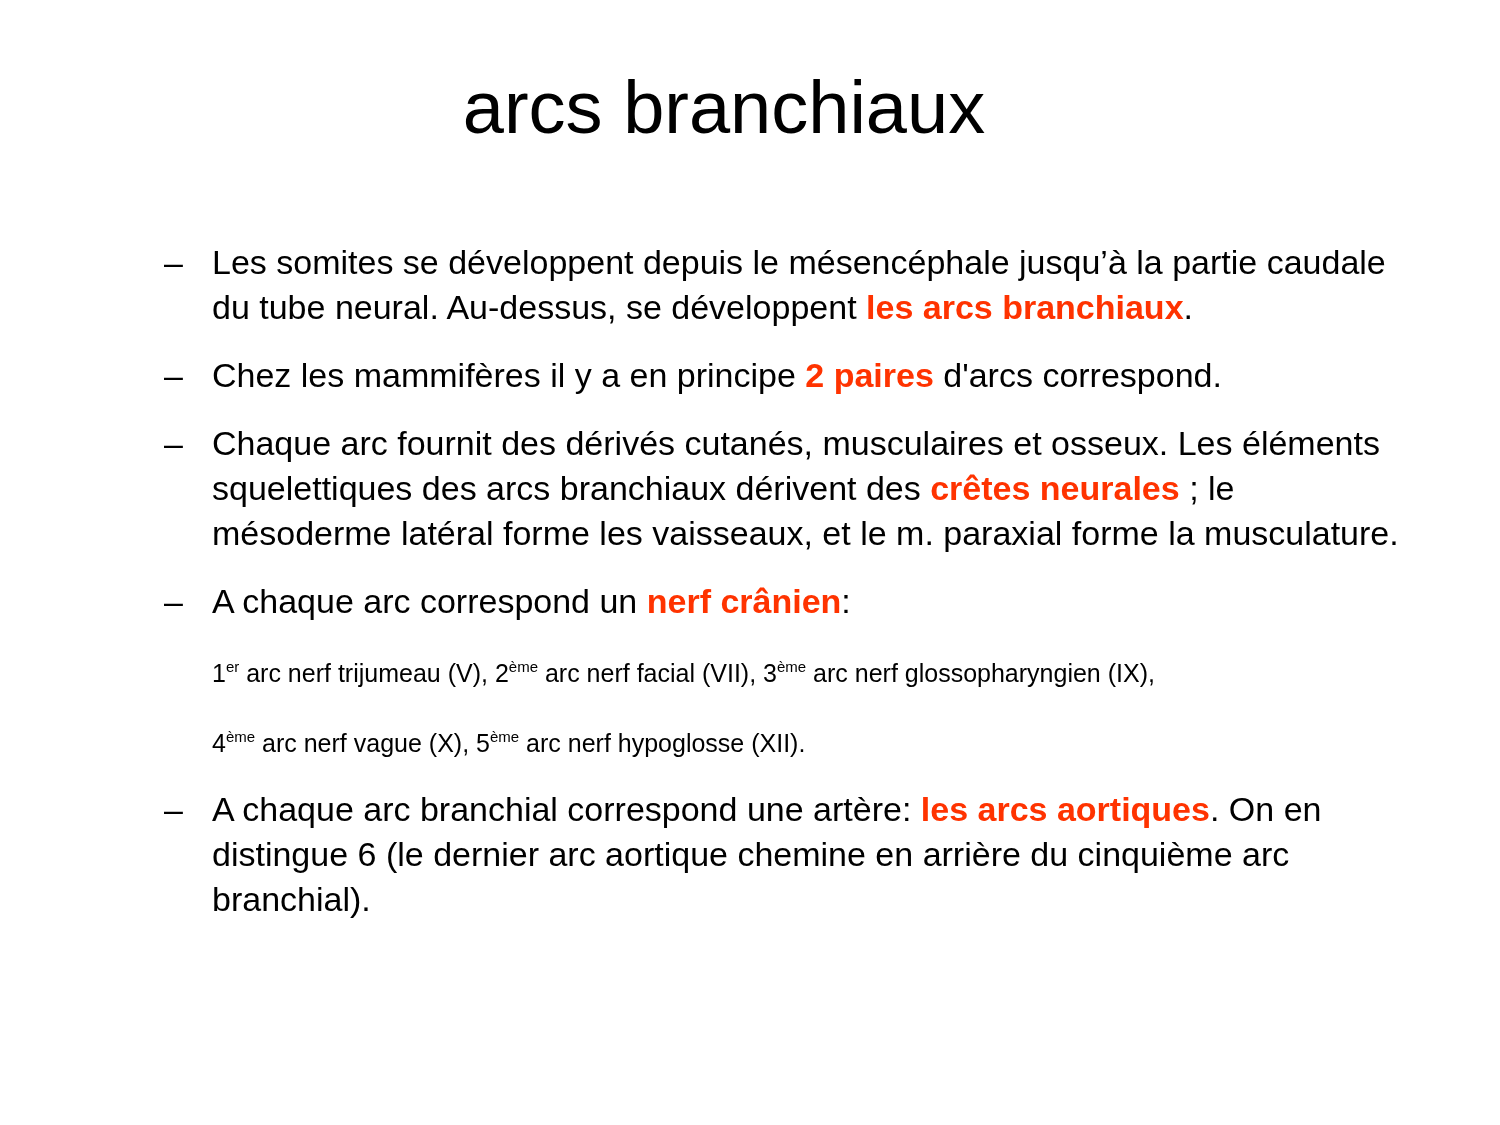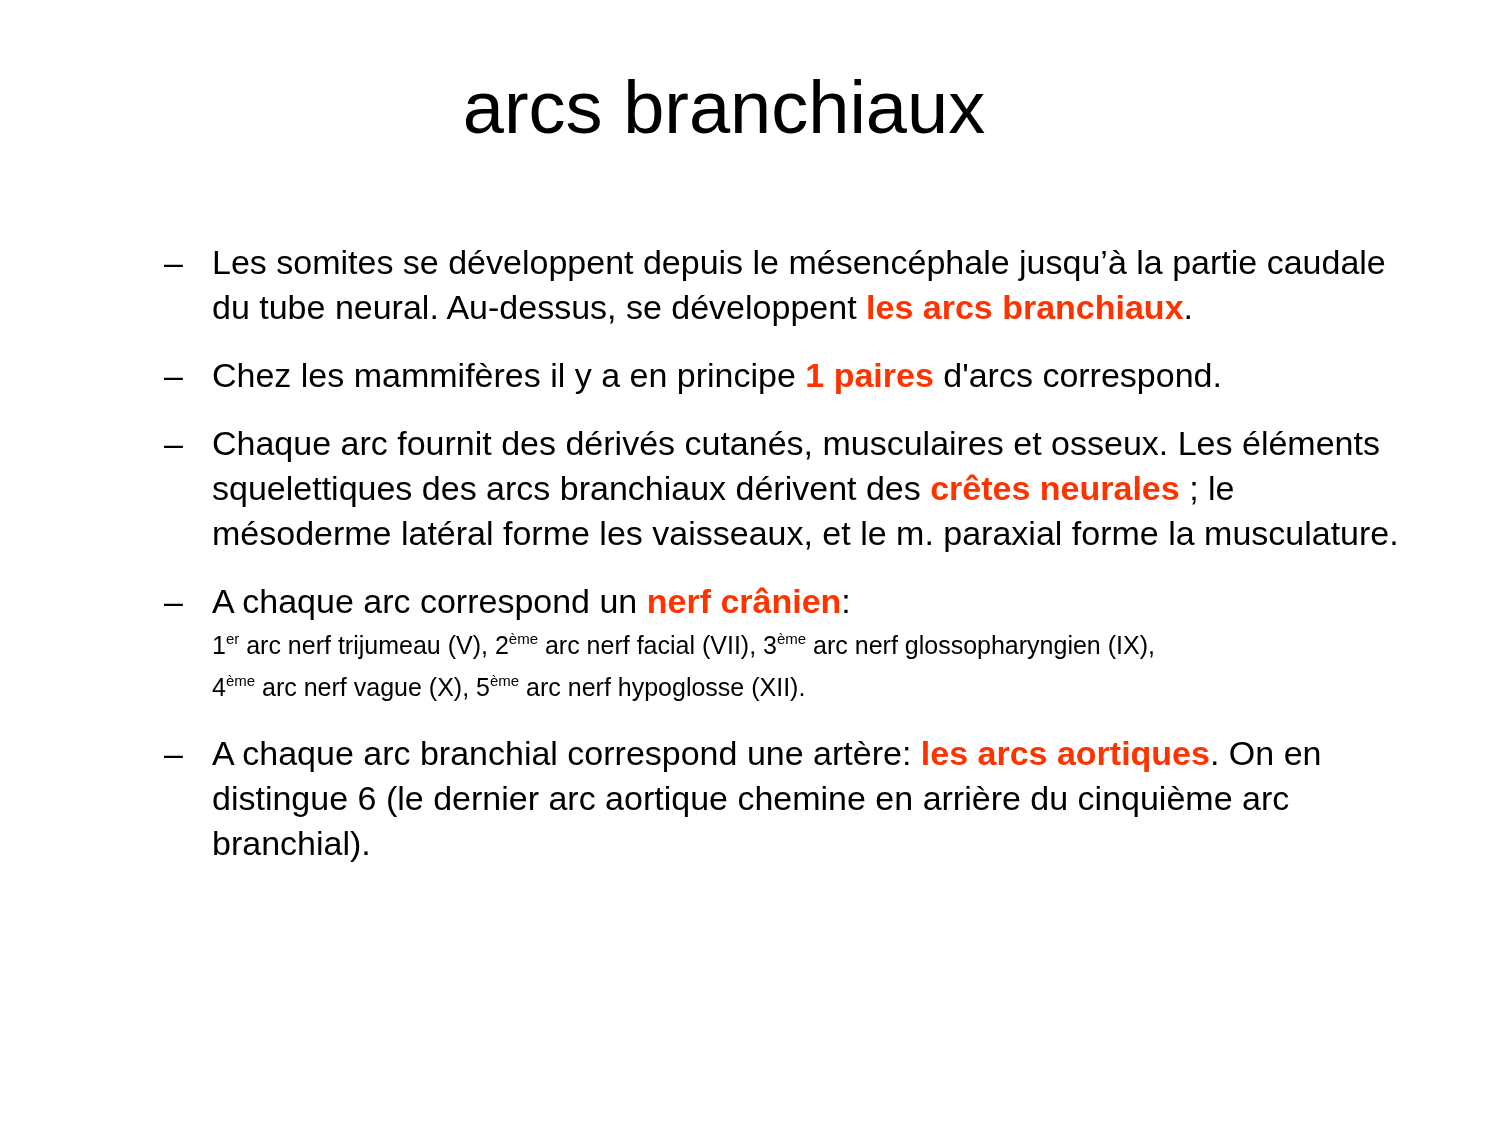--- a/index.html
+++ b/index.html
@@ -10,36 +10,36 @@
   }
   .title {
     position: absolute; left: 0; top: 58px; width: 1448px;
     text-align: center; font-size: 74px; font-weight: normal;
     letter-spacing: 0px; line-height: 100px;
   }
   .list { position: absolute; left: 164px; top: 240px; width: 1240px; margin: 0; padding: 0; list-style: none; }
   .item { position: relative; padding-left: 48px; font-size: 34px; line-height: 45px; margin-bottom: 23px; }
   .dash { position: absolute; left: 0; top: 0; width: 30px; }
   .hl { color: #ff3300; font-weight: bold; text-align: right; }
-  .sub { font-size: 25px; line-height: 42px; display: block; }
+  .sub { font-size: 25px; line-height: 42px; display: block; margin-top: 28px; }
   .sub sup { font-size: 15px; vertical-align: 10px; line-height: 0; }
 </style>
 </head>
 <body>
 
 <div class="title">arcs branchiaux</div>
 
 <ul class="list">
   <li class="item">
     <span class="dash">–</span>
     <span>Les somites se développent depuis le mésencéphale jusqu’à la partie caudale du tube neural. Au-dessus, se développent </span><span class="hl">les arcs branchiaux</span><span>.</span>
   </li>
   <li class="item">
     <span class="dash">–</span>
-    <span>Chez les mammifères il y a en principe </span><span class="hl">1 paires</span><span> d'arcs correspond.</span>
+    <span>Chez les mammifères il y a en principe </span><span class="hl">2 paires</span><span> d'arcs correspond.</span>
   </li>
   <li class="item">
     <span class="dash">–</span>
     <span>Chaque arc fournit des dérivés cutanés, musculaires et osseux. Les éléments squelettiques des arcs branchiaux dérivent des </span><span class="hl">crêtes neurales</span><span> ; le mésoderme latéral forme les vaisseaux, et le m. paraxial forme la musculature.</span>
   </li>
   <li class="item">
     <span class="dash">–</span>
     <span>A chaque arc correspond un </span><span class="hl">nerf crânien</span><span>:</span>
     <span class="sub"><span>1</span><sup>er</sup><span> arc nerf trijumeau (V), </span><span>2</span><sup>ème</sup><span> arc nerf facial (VII), </span><span>3</span><sup>ème</sup><span> arc nerf glossopharyngien (IX),</span></span>
     <span class="sub"><span>4</span><sup>ème</sup><span> arc nerf vague (X), </span><span>5</span><sup>ème</sup><span> arc nerf hypoglosse (XII).</span></span>

